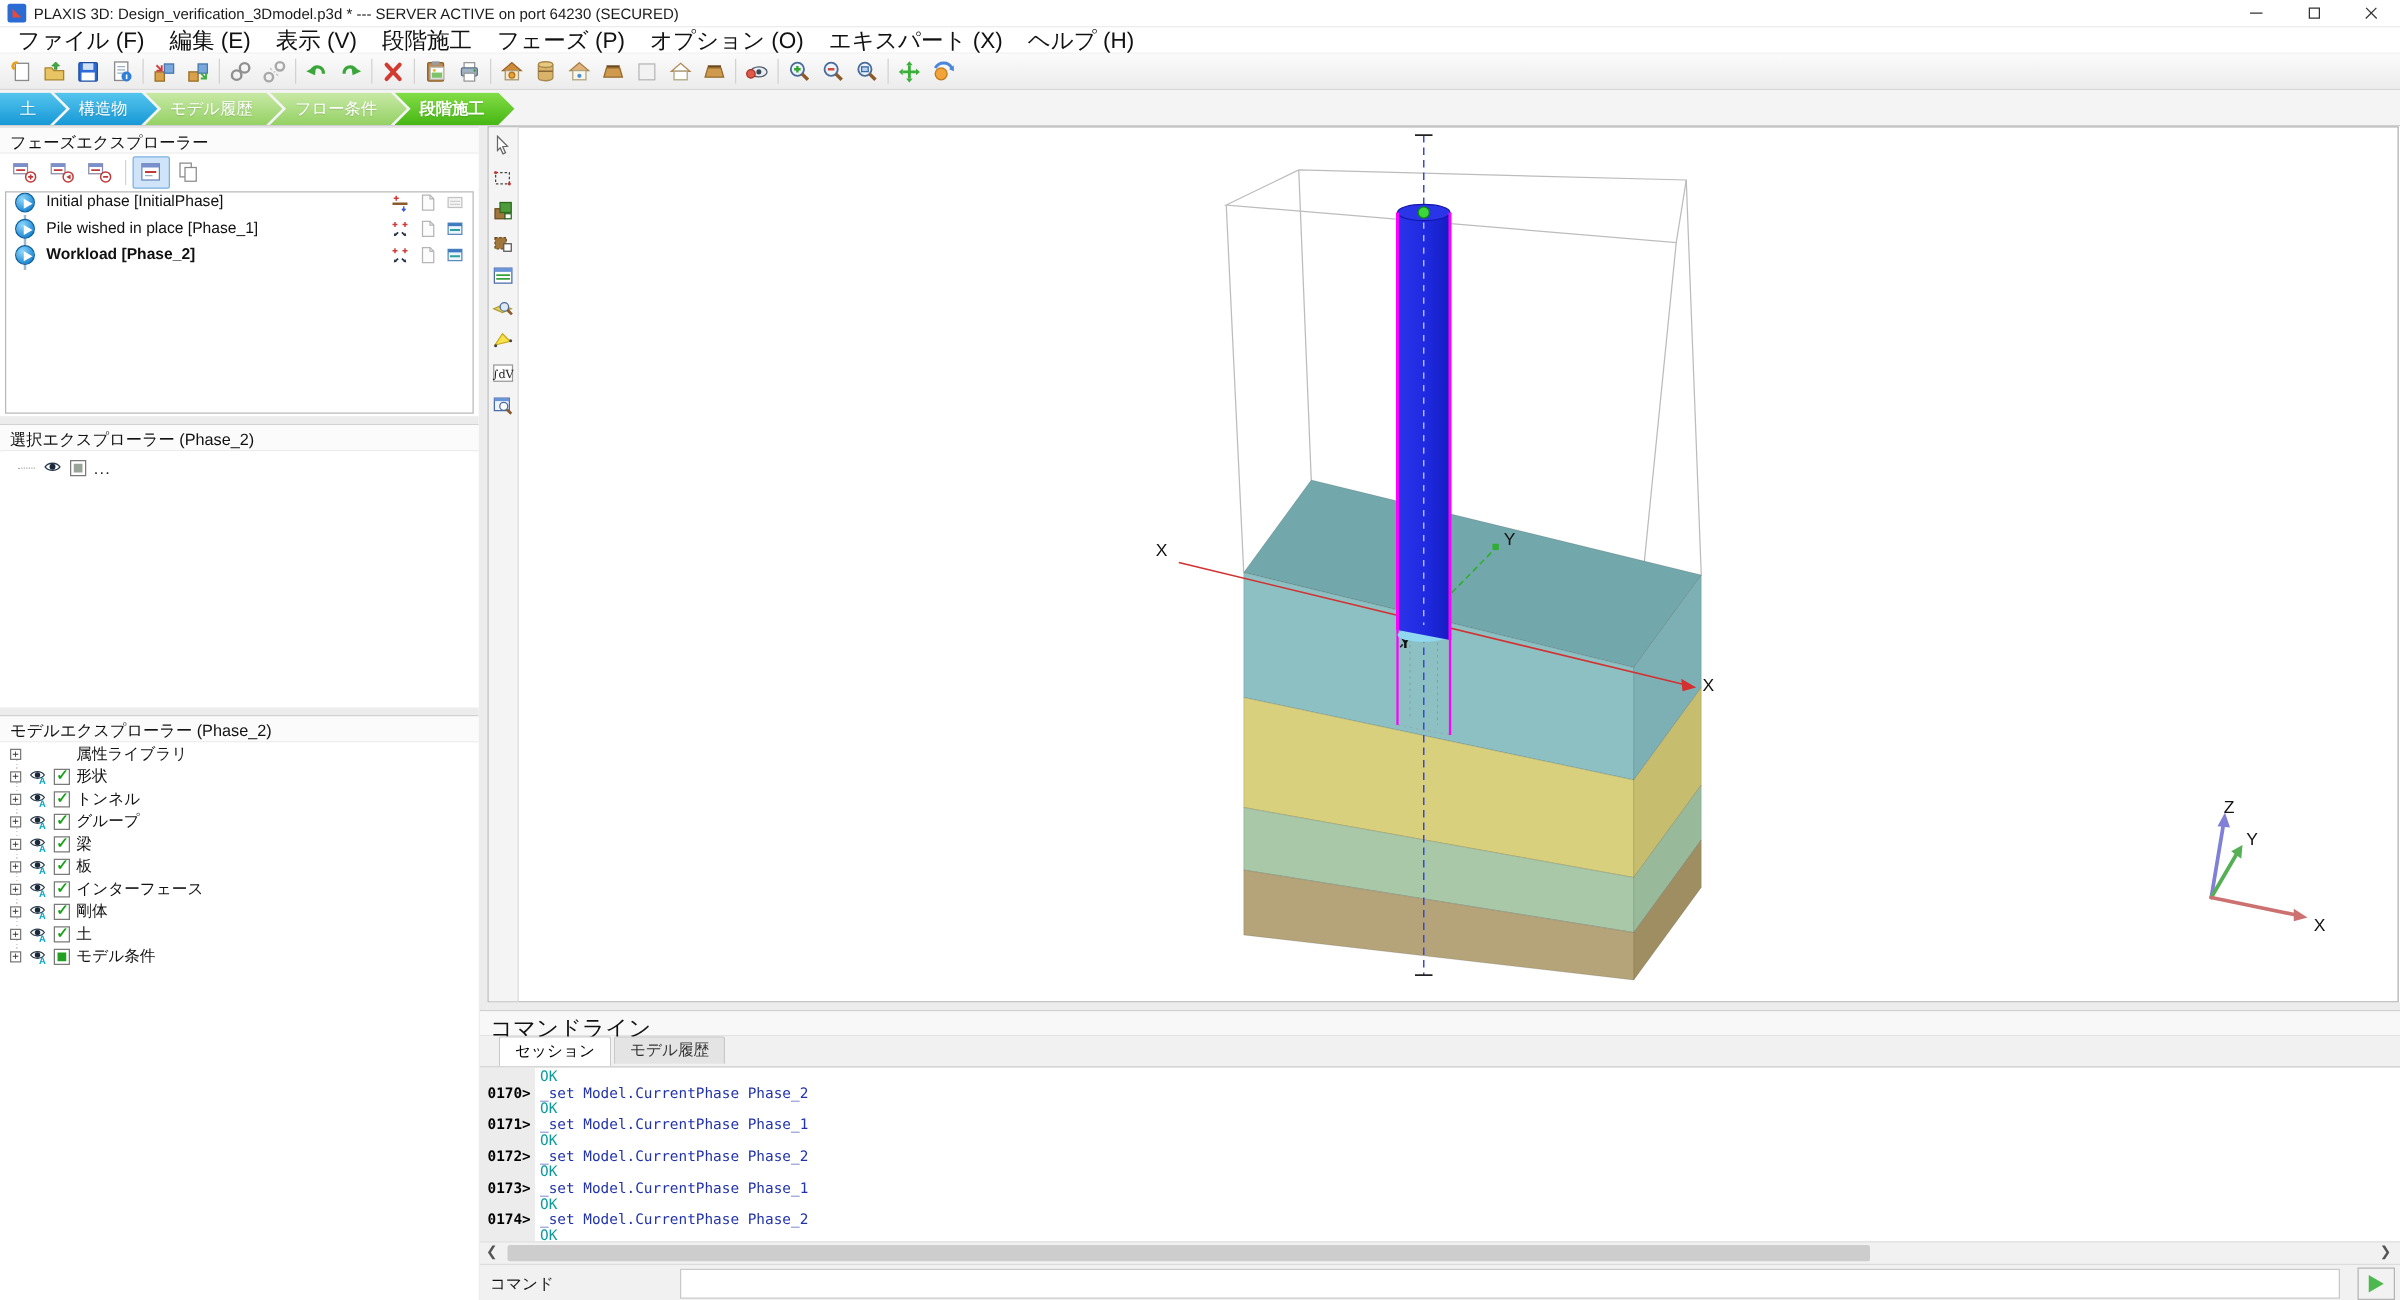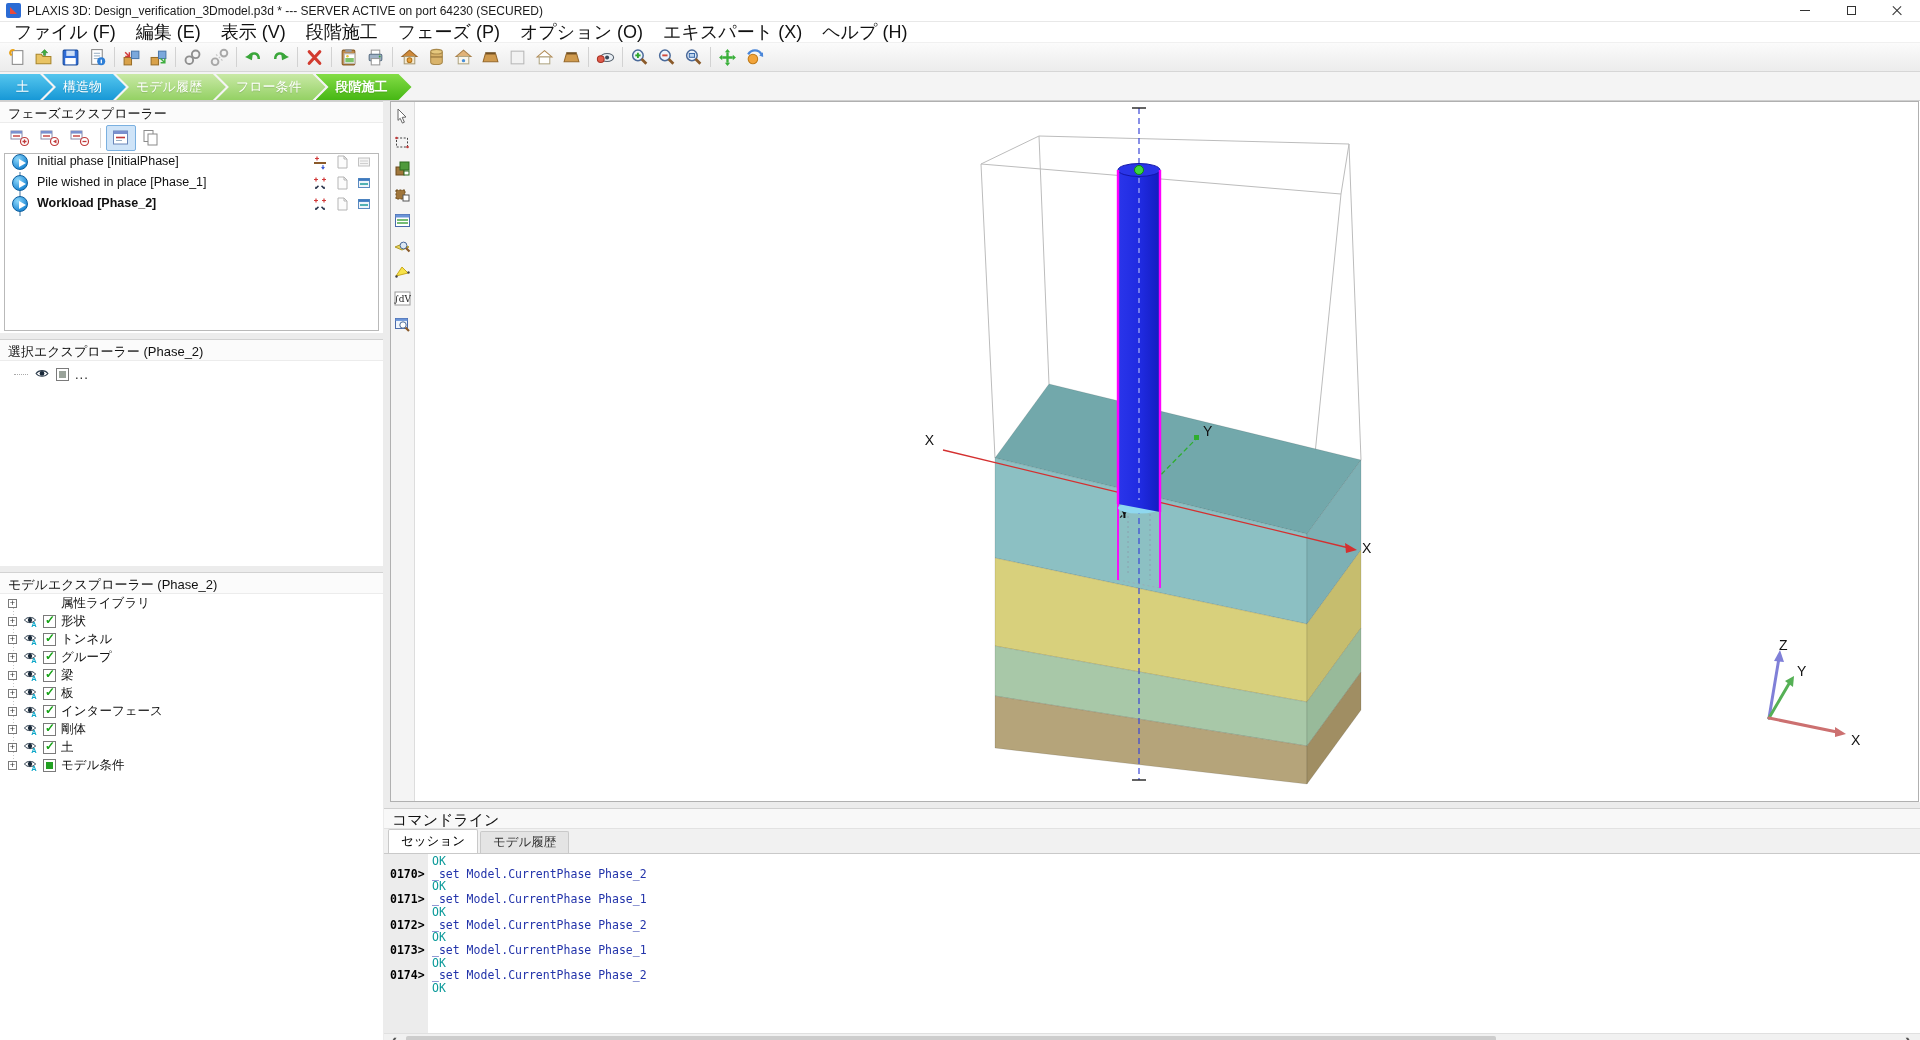--- a/index.html
+++ b/index.html
@@ -102,26 +102,26 @@
   .sidebar-tools{position:absolute;left:0;top:0;width:24px;height:699px;background:#f4f4f4;
     border-right:1px solid #ddd;display:flex;flex-direction:column;align-items:center;padding-top:3px}
   .stb{width:22px;height:22px;margin-bottom:4px;background:transparent;border:1px solid transparent;
     display:flex;align-items:center;justify-content:center;padding:0}
   .stb svg{width:17px;height:17px}
   .scene{position:absolute;left:0;top:0;width:1529px;height:699px}
 
   
   .hsplit-main{position:absolute;left:390px;top:802px;width:1530px;height:6px;background:#ececec;cursor:ns-resize}
   .cmdpanel{position:absolute;left:384px;top:808px;width:1536px;height:232px;background:#f4f4f4;border-top:1px solid #cfcfcf}
-  .cmd-header{height:20px;font-size:15px;padding:2px 0 0 8px;background:#f8f8f8;border-bottom:1px solid #e2e2e2}
-  .cmd-tabs{height:24px;display:flex;align-items:flex-end;padding-left:4px;background:#f1f1f1}
+  .cmd-header{height:20px;font-size:18px;padding:2px 0 0 8px;background:#f8f8f8;border-bottom:1px solid #e2e2e2}
+  .cmd-tabs{height:24px;display:flex;align-items:flex-start;padding-left:15px;background:#f1f1f1}
   .cmdtab{height:22px;line-height:20px;font-size:12.5px;padding:0 12px;border:1px solid #c9c9c9;
     border-bottom:none;background:#e4e4e4;margin-right:2px;border-radius:2px 2px 0 0;color:#333}
   .cmdtab.active{background:#fff;height:24px;line-height:22px;color:#000}
-  .cmd-log{position:relative;height:180px;background:#fff;border-top:1px solid #c9c9c9;overflow:hidden;
+  .cmd-log{position:relative;height:140px;background:#fff;border-top:1px solid #c9c9c9;overflow:hidden;
     font-family:"DejaVu Sans Mono",monospace;font-size:11.5px;line-height:12.7px}
   .log-gutter{position:absolute;left:0;top:0;width:44px;height:100%;background:#ececec}
   .log-line{position:relative;padding-left:48px;white-space:nowrap}
   .log-num{position:absolute;left:6px;font-weight:bold;color:#000}
   .log-cmd{color:#2233aa}
   .log-ok{color:#0b9a9a}
   .hscroll{position:relative;height:18px;background:#f1f1f1;border-top:1px solid #e0e0e0}
   .harrow{position:absolute;top:1px;width:15px;height:15px;color:#555;font-size:11px;text-align:center;line-height:15px}
   .harrow.left{left:2px}.harrow.right{right:4px}
   .hthumb{position:absolute;left:22px;top:2px;width:1090px;height:13px;background:#cdcdcd;border-radius:2px}

